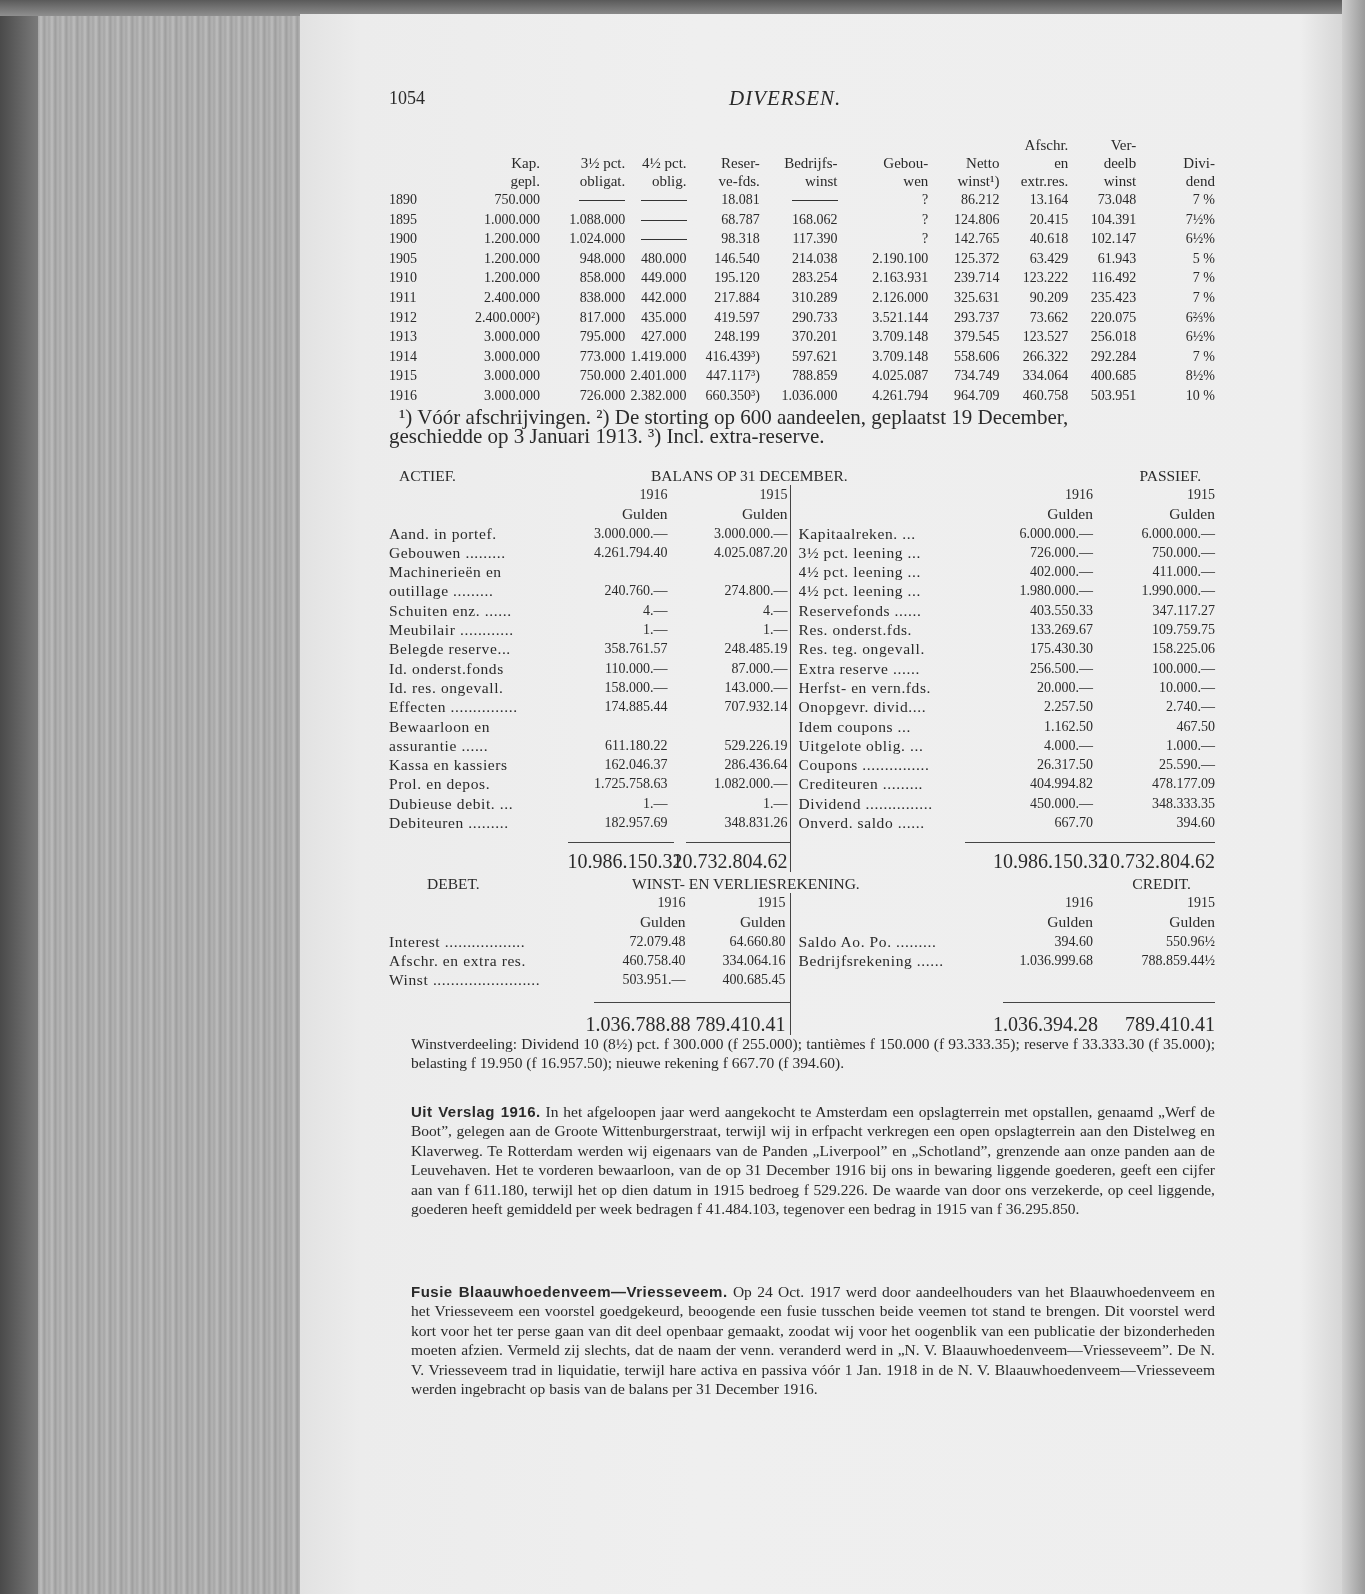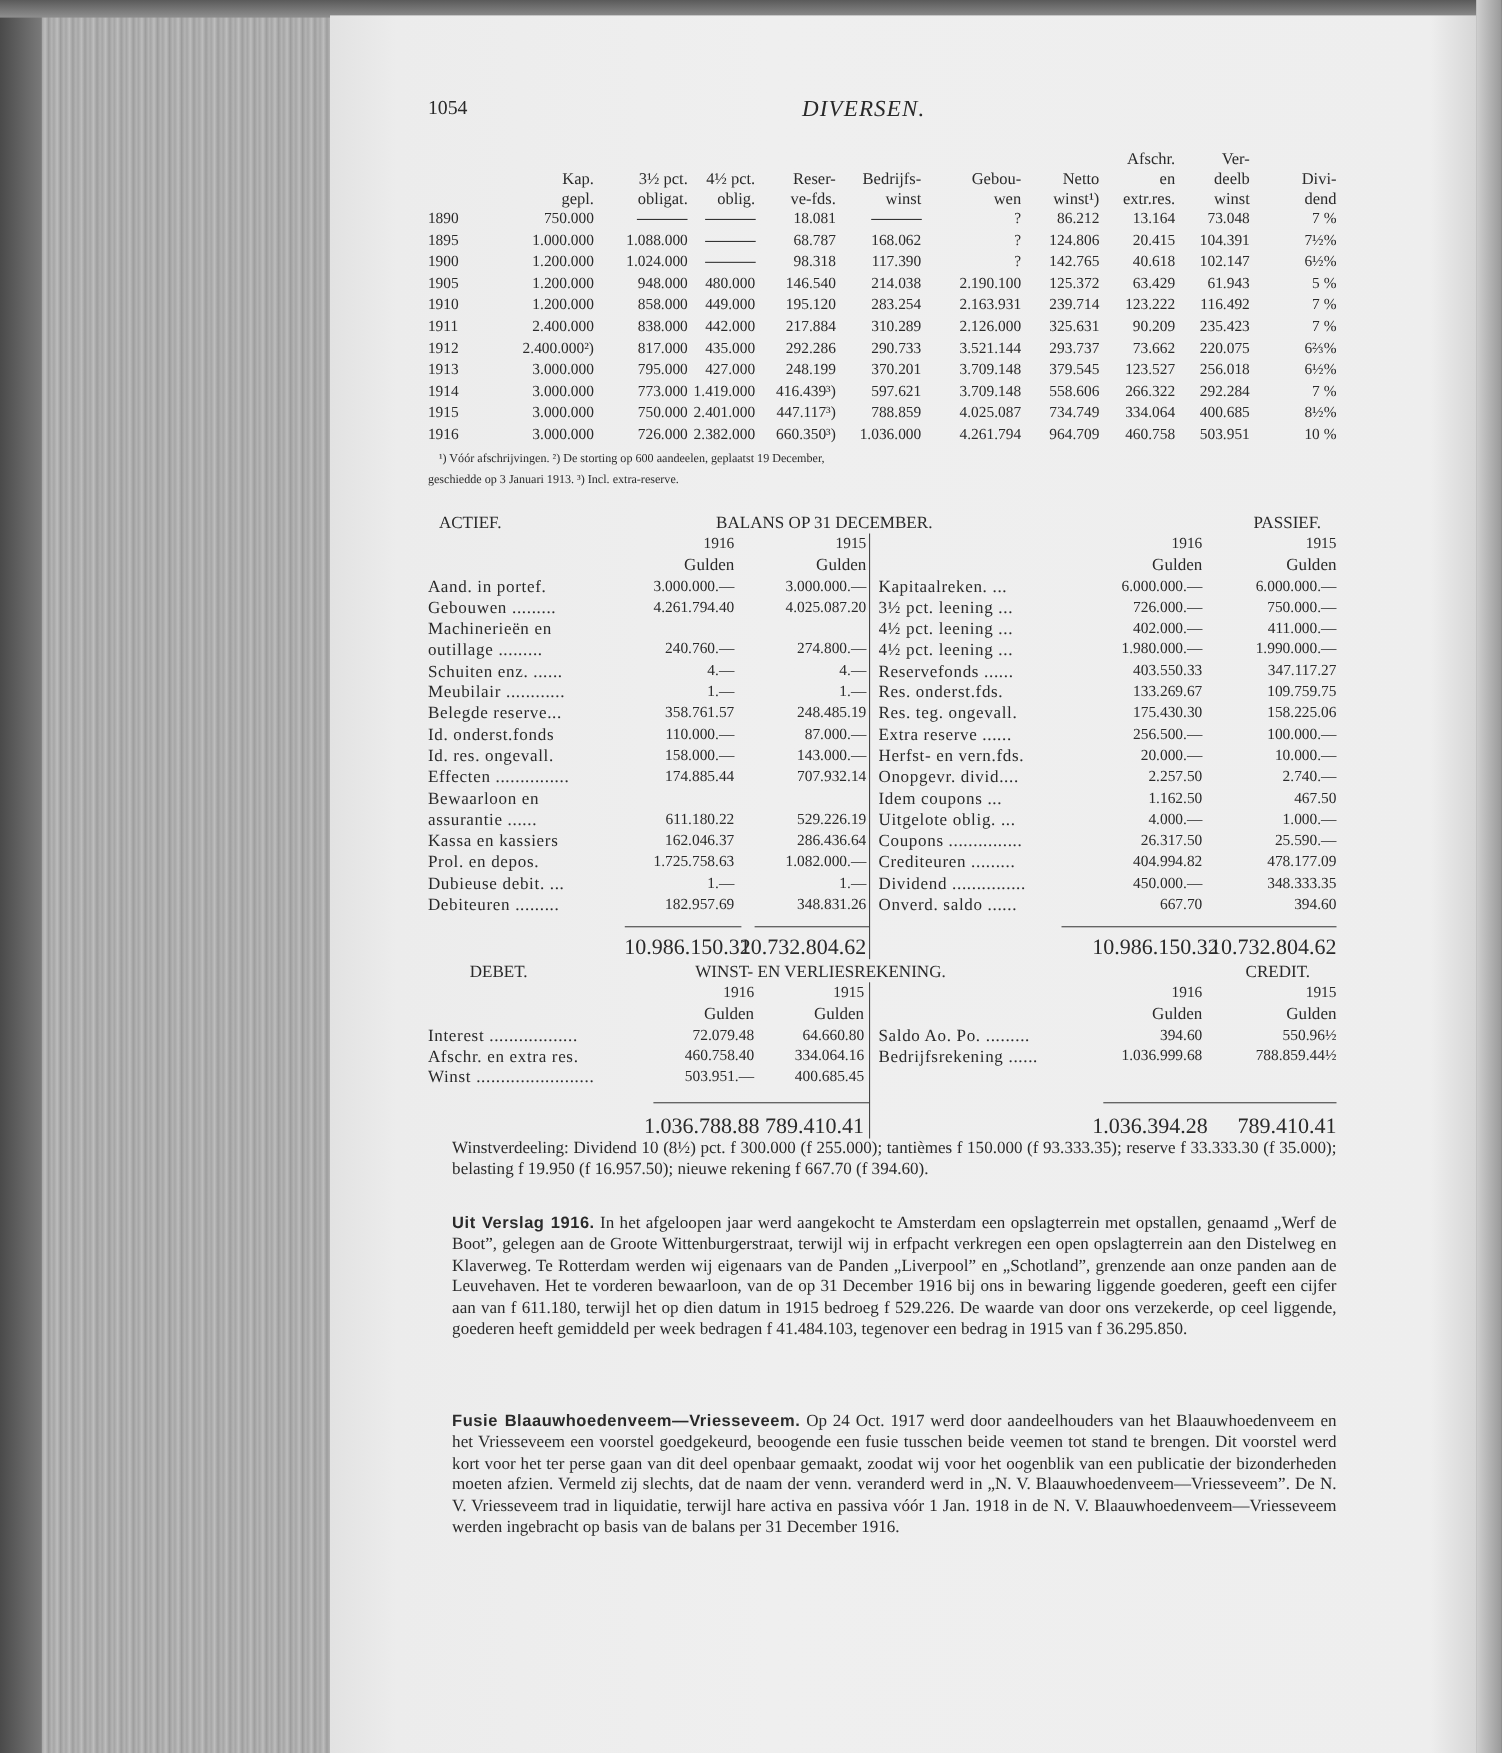--- a/index.html
+++ b/index.html
@@ -37,21 +37,21 @@
   
   .stats { position:absolute; left:0; top:52px; width:826px; font-size:14px; line-height:19.6px; }
   .stats table { border-collapse:collapse; width:826px; }
   .stats td, .stats th { padding:0; white-space:nowrap; font-weight:normal; text-align:right; vertical-align:bottom; }
   .stats th { line-height:18px; font-size:15px; }
   .c0 { width:38px; text-align:left !important; }
   .c1 { width:100px; } .c2 { width:78px; } .c3 { width:56px; } .c4 { width:67px; } .c5 { width:71px; }
   .c6 { width:83px; } .c7 { width:65px; } .c8 { width:63px;margin-top:24px; } .c9 { width:62px; } .c10 { width:72px; }
   .dash { display:inline-block; width:46px; border-top:1.5px solid #333; vertical-align:middle; }
 
-  .footnotes { position:absolute; left:0; top:324px; width:826px; font-size:11px; line-height:19px; text-align:justify; }
+  .footnotes { position:absolute; left:0; top:324px; width:826px; font-size:21px; line-height:19px; text-align:justify; }
 
   
   .bal { position:absolute; left:0; top:382px; width:826px; font-size:15.5px; line-height:19.3px; }
   .bal-head { position:relative; height:19px; }
   .hl { position:absolute; left:10px; } .hc { position:absolute; left:262px; } .hr { position:absolute; right:14px; }
   .cols { display:flex; }
   .colL { width:404px; position:relative; border-right:1.5px solid #444; }
   .colR { width:420px; position:relative; padding-left:8px; }
   .row { display:flex; height:19.3px; align-items:flex-end; }
   .lbl { flex:1; white-space:nowrap; overflow:hidden; letter-spacing:0.6px; }
@@ -205,21 +205,21 @@
             <td class="c7">325.631</td>
             <td class="c8">90.209</td>
             <td class="c9">235.423</td>
             <td class="c10">7 %</td>
           </tr>
           <tr>
             <td class="c0">1912</td>
             <td class="c1">2.400.000²)</td>
             <td class="c2">817.000</td>
             <td class="c3">435.000</td>
-            <td class="c4">292.286</td>
+            <td class="c4">419.597</td>
             <td class="c5">290.733</td>
             <td class="c6">3.521.144</td>
             <td class="c7">293.737</td>
             <td class="c8">73.662</td>
             <td class="c9">220.075</td>
             <td class="c10">6⅔%</td>
           </tr>
           <tr>
             <td class="c0">1913</td>
             <td class="c1">3.000.000</td>

